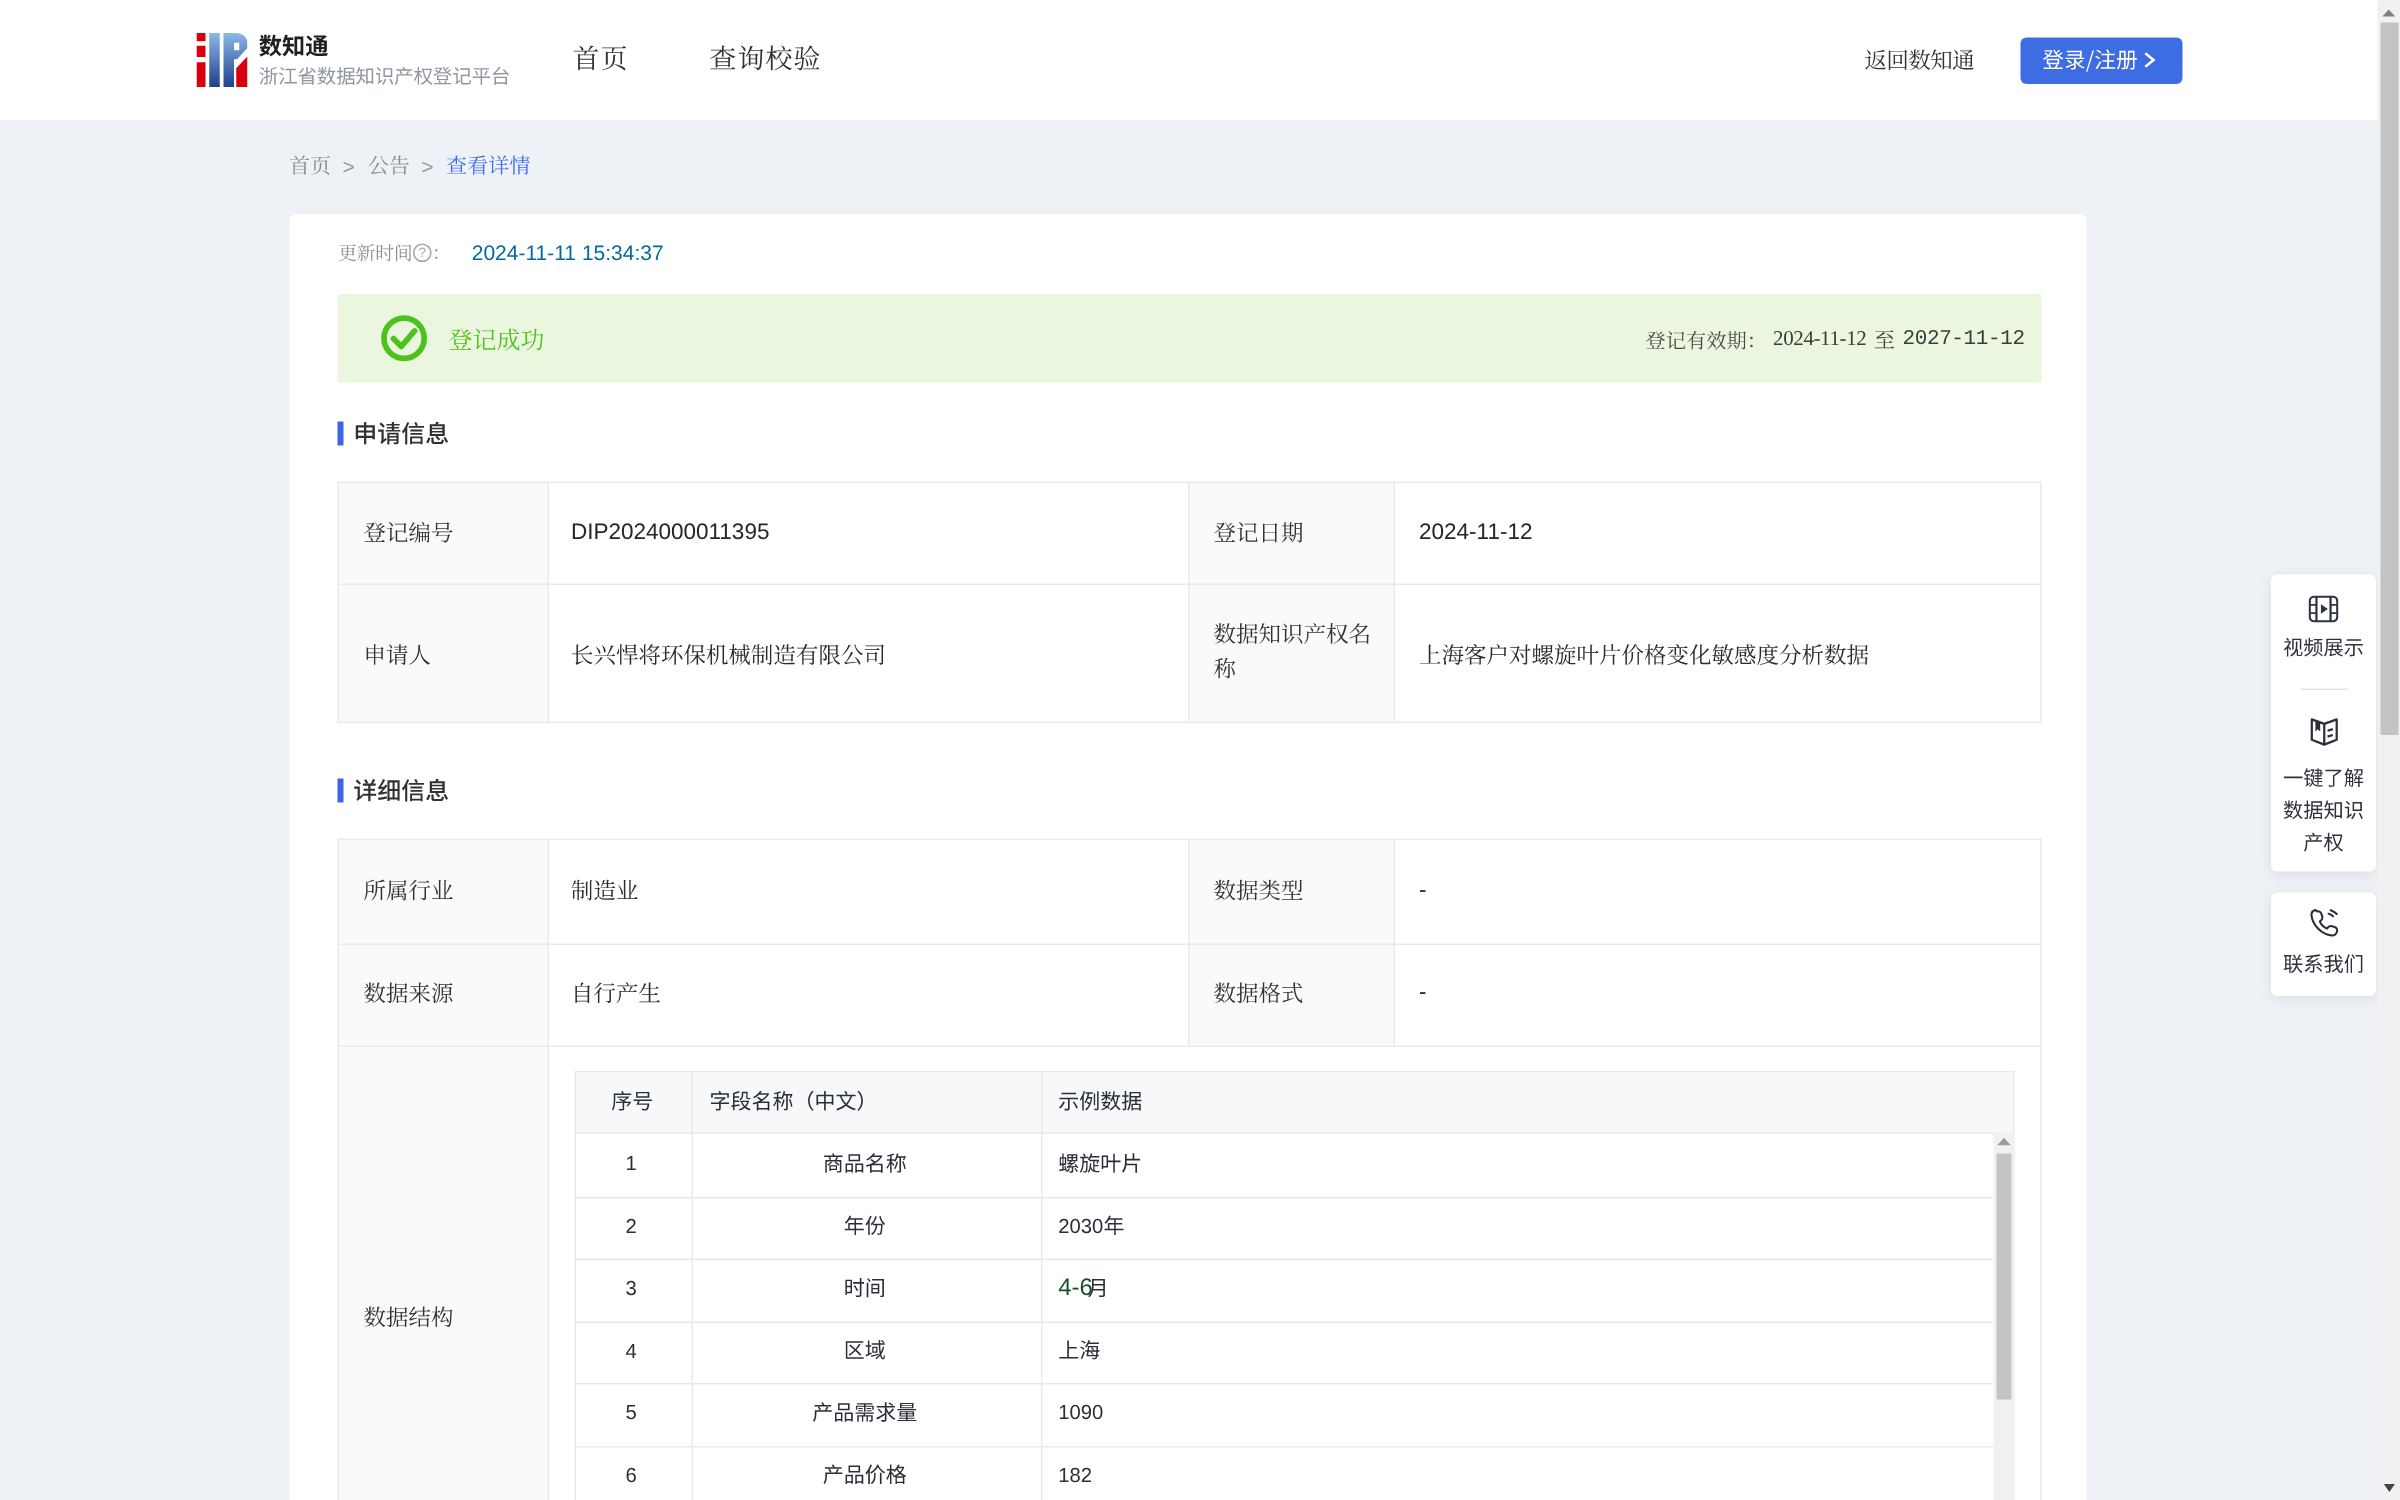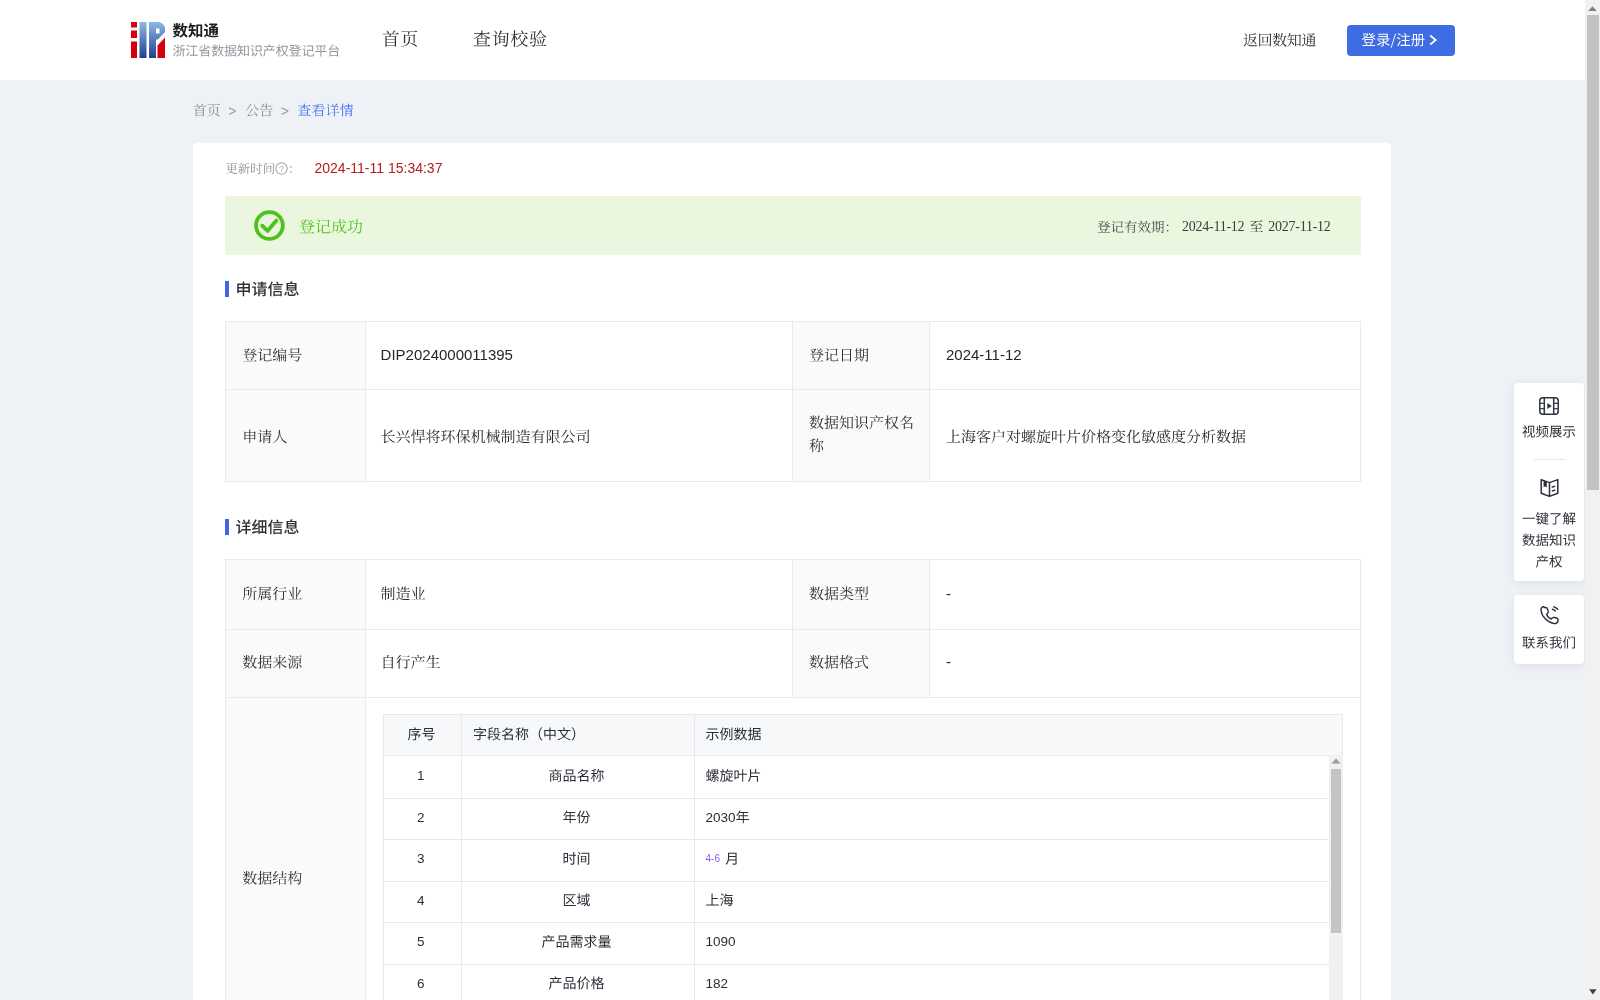--- a/index.html
+++ b/index.html
@@ -33,29 +33,29 @@
 
 <span class="lat" style="left:228.3px;top:102.5px;font-size:14px;color:#9a9a9a;line-height:16px">&gt;</span>
 <span class="lat" style="left:280.8px;top:102.5px;font-size:14px;color:#9a9a9a;line-height:16px">&gt;</span>
 
 <div class="abs" style="left:193px;top:143px;width:1198px;height:857px;background:#fff;border-radius:4px 4px 0 0"></div>
 
 <svg class="abs" style="left:275px;top:162px" width="13" height="13" viewBox="0 0 13 13">
  <circle cx="6.5" cy="6.5" r="5.7" fill="none" stroke="#a8a8a8" stroke-width="1.1"></circle>
  <text x="6.5" y="9.6" font-size="9" fill="#a8a8a8" text-anchor="middle" font-family="Liberation Sans">?</text>
 </svg>
-<span class="lat" style="left:314.5px;top:159px;font-size:14px;color:#b91c1c;line-height:19px">2024-11-11 15:34:37</span>
+<span class="lat" style="left:314.5px;top:159px;font-size:14px;color:#0369a1;line-height:19px">2024-11-11 15:34:37</span>
 
 <div class="abs" style="left:225px;top:196px;width:1136px;height:59px;background:#ebf6df;border-radius:2px"></div>
 <svg class="abs" style="left:253.5px;top:210px" width="31" height="31" viewBox="0 0 31 31">
  <circle cx="15.4" cy="15.5" r="13.4" fill="none" stroke="#4cc21c" stroke-width="3.8"></circle>
  <polyline points="8.3,15.7 13.5,21 22.4,10.6" fill="none" stroke="#4cc21c" stroke-width="3.8" stroke-linecap="round" stroke-linejoin="round"></polyline>
 </svg>
 <span class="lat" style="left:1182px;top:219px;font-family:'Liberation Serif',serif;font-size:14px;letter-spacing:-0.25px;color:#3c3c3c;line-height:15px">2024-11-12</span>
-<span class="lat" style="left:1268.3px;top:219px;font-family:Liberation Serif, serif;font-size:14px;letter-spacing:-0.25px;color:#3c3c3c;line-height:15px">2027-11-12</span>
+<span class="lat" style="left:1268.3px;top:219px;font-family:Liberation Mono, monospace;font-size:14px;letter-spacing:-0.25px;color:#3c3c3c;line-height:15px">2027-11-12</span>
 
 <div class="abs" style="left:224.5px;top:281px;width:4.5px;height:16px;background:#3f66e8"></div>
 <div class="abs" style="left:224.5px;top:519px;width:4.5px;height:16px;background:#3f66e8"></div>
 
 <div class="abs" style="left:225px;top:321px;width:1136px;height:161px;border:1px solid #e9eaeb">
  <div class="abs" style="left:0;top:0;width:139px;height:159px;background:#fafafa"></div>
  <div class="abs" style="left:566px;top:0;width:137px;height:159px;background:#fafafa"></div>
  <div class="abs" style="left:0;top:67px;width:1134px;height:1px;background:#e9eaeb"></div>
  <div class="abs" style="left:139px;top:0;width:1px;height:159px;background:#e9eaeb"></div>
  <div class="abs" style="left:566px;top:0;width:1px;height:159px;background:#e9eaeb"></div>
@@ -93,21 +93,21 @@
   </svg>
 <div class="abs" style="left:1331px;top:768.5px;width:9.5px;height:164px;background:#c4c4c6"></div>
 
 <span class="lat" style="left:417px;top:766px;font-size:13.5px;color:#2a2e37;line-height:19px">1</span>
 <span class="lat" style="left:417px;top:807.5px;font-size:13.5px;color:#2a2e37;line-height:19px">2</span>
 <span class="lat" style="left:417px;top:849px;font-size:13.5px;color:#2a2e37;line-height:19px">3</span>
 <span class="lat" style="left:417px;top:890.5px;font-size:13.5px;color:#2a2e37;line-height:19px">4</span>
 <span class="lat" style="left:417px;top:932px;font-size:13.5px;color:#2a2e37;line-height:19px">5</span>
 <span class="lat" style="left:417px;top:973.5px;font-size:13.5px;color:#2a2e37;line-height:19px">6</span>
 <span class="lat" style="left:705.5px;top:807.5px;font-size:13.5px;color:#2a2e37;line-height:19px">2030</span>
-<span class="lat" style="left:705.5px;top:849px;font-size:10px;color:#8b5cf6;line-height:19px">4-6</span>
+<span class="lat" style="left:705.5px;top:849px;font-size:16px;color:#14532d;line-height:19px">4-6</span>
 <span class="lat" style="left:705.5px;top:890.5px;font-size:13px;color:#2a2e37;line-height:19px"></span>
 <span class="lat" style="left:705.5px;top:932px;font-size:13.5px;color:#2a2e37;line-height:19px">1090</span>
 <span class="lat" style="left:705.5px;top:973.5px;font-size:13.5px;color:#2a2e37;line-height:19px">182</span>
 
 <div class="abs" style="left:1514px;top:383px;width:70px;height:198px;background:#fff;border-radius:4px;box-shadow:0 2px 10px rgba(0,0,0,0.08)"></div>
 <div class="abs" style="left:1514px;top:595px;width:70px;height:69px;background:#fff;border-radius:4px;box-shadow:0 2px 10px rgba(0,0,0,0.08)"></div>
 <div class="abs" style="left:1534px;top:458.5px;width:31px;height:1px;background:#e5e5e5"></div>
 
 <svg class="abs" style="left:1539px;top:397px" width="20" height="18" viewBox="0 0 20 18">
  <rect x="0.8" y="0.8" width="18.4" height="16.4" rx="3" fill="none" stroke="#2e3440" stroke-width="1.5"></rect>

